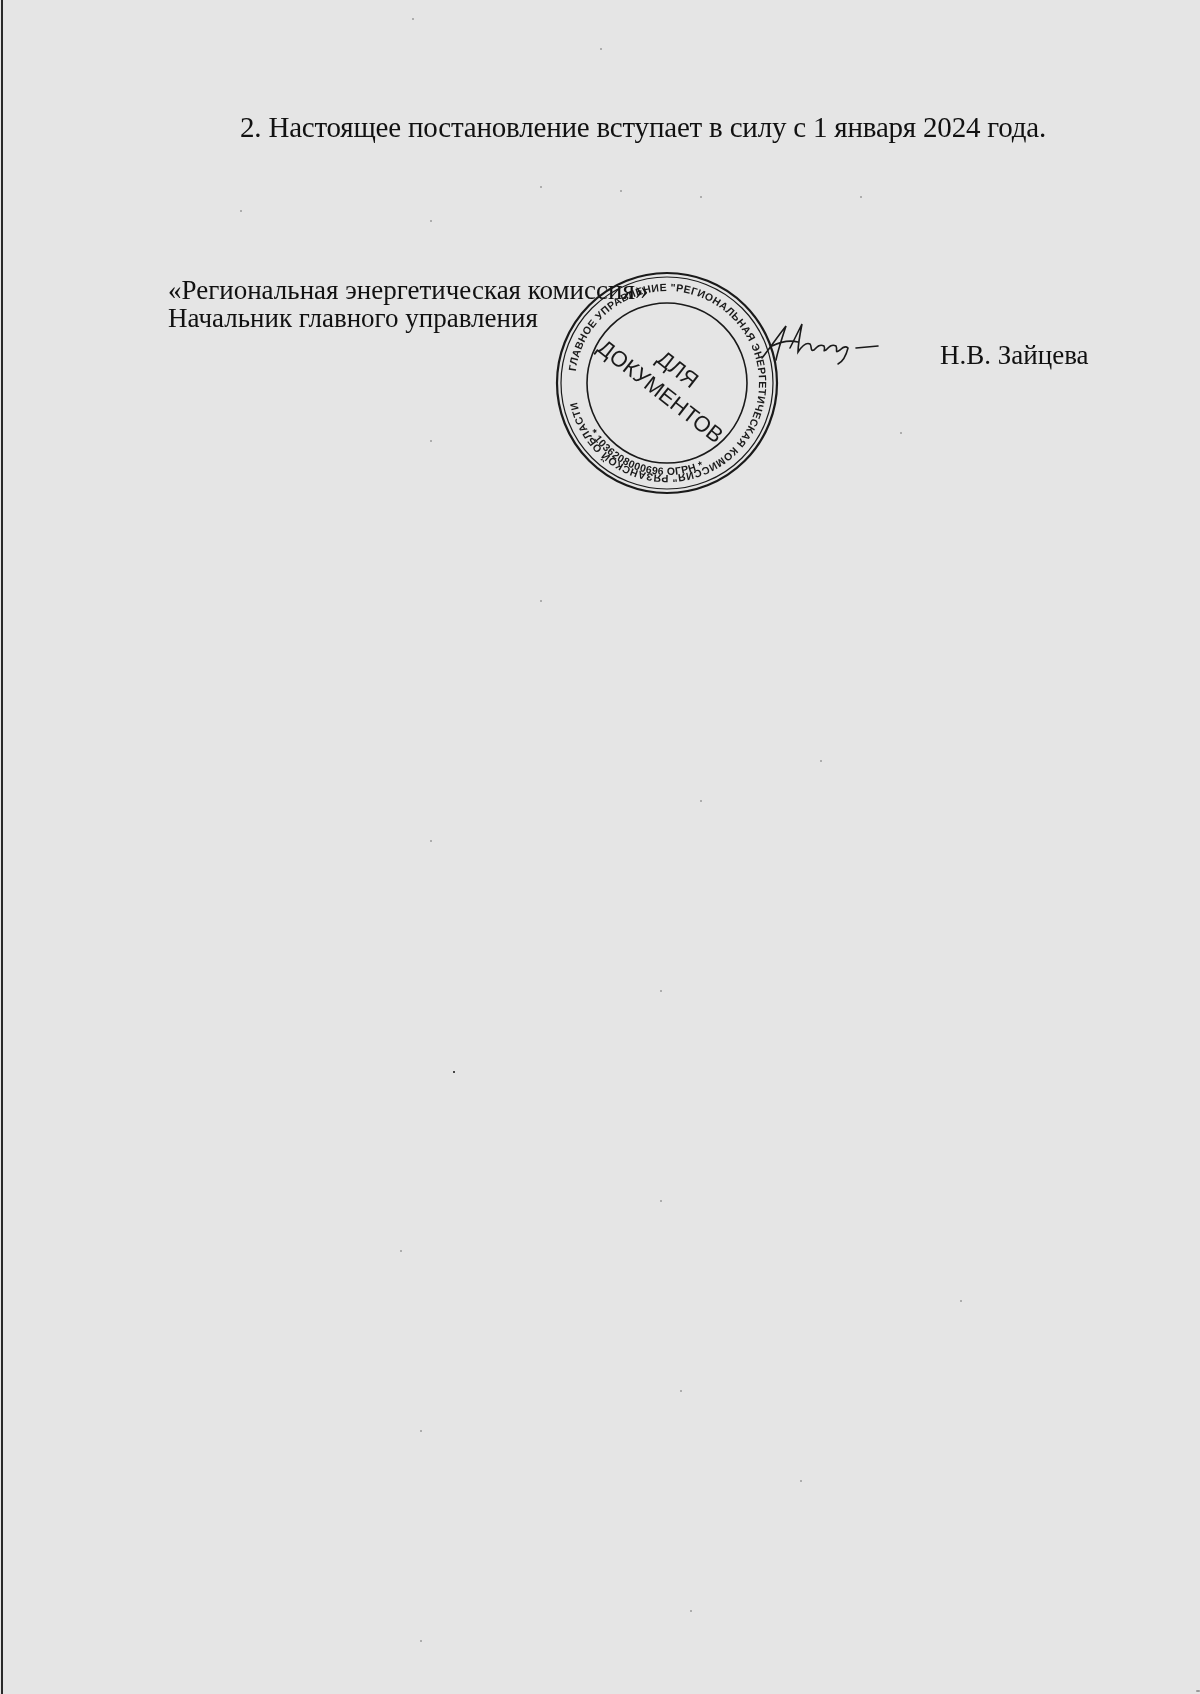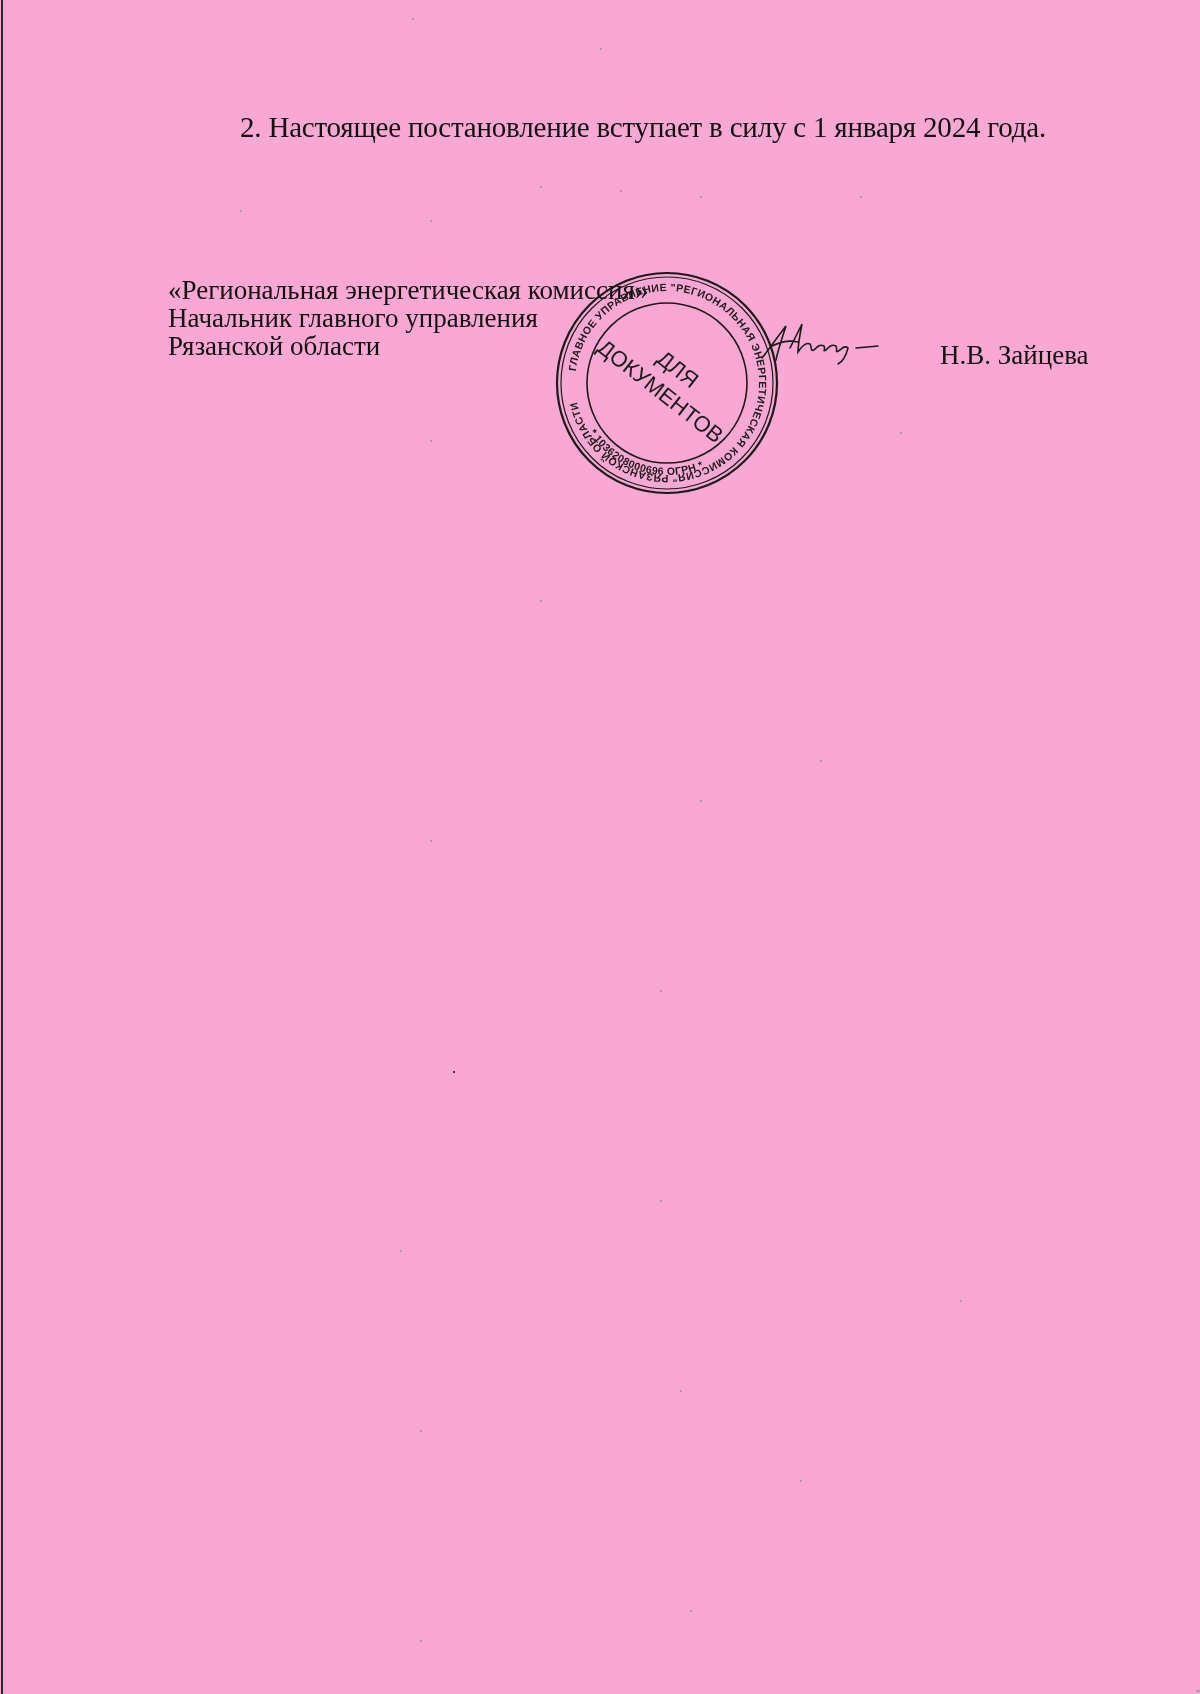--- a/index.html
+++ b/index.html
@@ -13,21 +13,21 @@
     position: relative;
     overflow: hidden;
     font-family: "Liberation Serif", "DejaVu Serif", serif;
     color: #111111;
   }
   .page {
     position: absolute;
     left: 0; top: 0;
     width: 1200px;
     height: 1694px;
-    background: #f9a8d4;
+    background: #e5e5e5;
   }
   .left-edge {
     position: absolute;
     left: 1px;
     top: 0;
     width: 2px;
     height: 1694px;
     background: #2a2a2a;
   }
   .clause {
@@ -83,21 +83,20 @@
 <body>
 
 <div class="page">
   <div class="left-edge"></div>
 
   <div class="clause">2. Настоящее постановление вступает в силу с 1 января 2024 года.</div>
 
   <div class="signer-block">
     <div>«Региональная энергетическая комиссия»</div>
     <div>Начальник главного управления</div>
-    <div>Рязанской области</div>
   </div>
 
   <svg class="stamp" viewBox="0 0 230 230" xmlns="http://www.w3.org/2000/svg">
     <defs>
       <path id="stampArcTop" d="M 115,115 m -92,0 a 92,92 0 1,1 184,0 a 92,92 0 1,1 -184,0"></path>
       <path id="stampArcBottom" d="M 115,115 m -92,0 a 92,92 0 0,0 184,0"></path>
     </defs>
     <circle cx="115" cy="115" r="110" fill="none" stroke="#1a1a1a" stroke-width="2.2"></circle>
     <circle cx="115" cy="115" r="106" fill="none" stroke="#1a1a1a" stroke-width="1.2"></circle>
     <circle cx="115" cy="115" r="80" fill="none" stroke="#1a1a1a" stroke-width="1.6"></circle>

